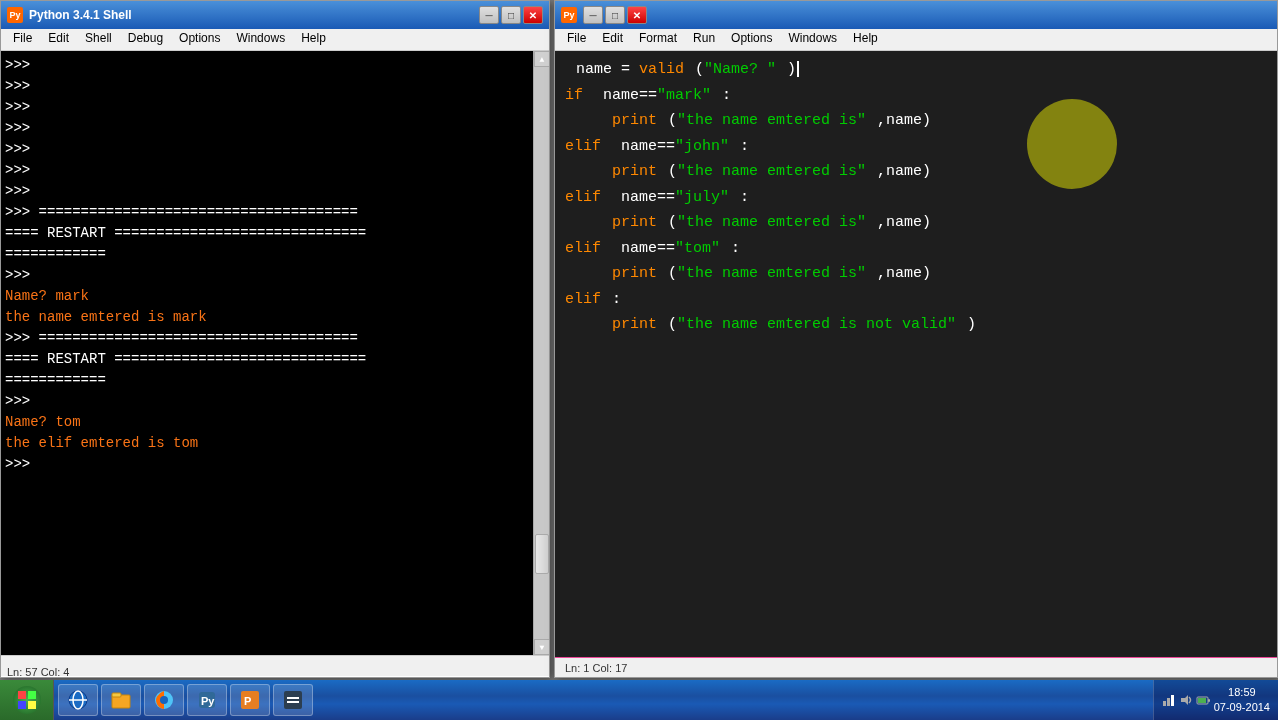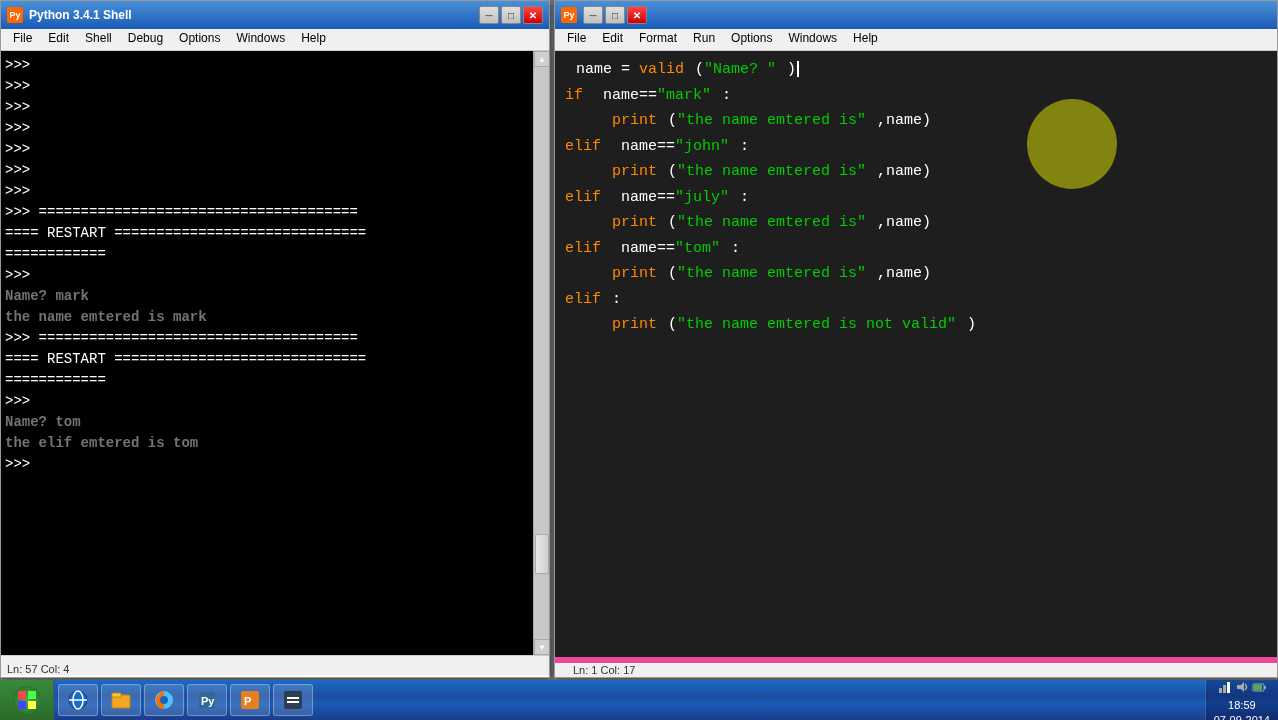--- a/index.html
+++ b/index.html
@@ -66,21 +66,20 @@
       padding: 0 6px;
     }
     .taskbar-right {
       display: flex;
       align-items: center;
       padding: 0 8px;
       gap: 4px;
       height: 40px;
       background: rgba(0,0,50,0.3);
       border-left: 1px solid rgba(255,255,255,0.2);
-      flex-direction: column;
     }
     .taskbar-time {
       color: white;
       font-family: Arial, sans-serif;
       font-size: 11px;
       text-align: center;
       line-height: 1.4;
     }
     .taskbar-icons {
       display: flex;
@@ -179,29 +178,29 @@
       height: calc(100% - 50px - 22px);
       overflow: hidden;
       position: relative;
     }
     .shell-line {
       line-height: 1.5;
       white-space: pre;
     }
     .shell-prompt { color: #fff; }
     .shell-separator { color: #fff; }
-    .shell-output-green { color: #737373; font-weight: bold; }
+    .shell-output-green { color: #f97316; }
     .shell-restart { color: #fff; }
     .shell-status-bar {
       height: 20px;
       background: #f0f0f0;
       border-top: 1px solid #ccc;
       display: flex;
-      align-items: flex-end;
-      padding: 0 6px;
+      align-items: flex-start;
+      padding: 10px 6px;
       font-family: Arial, sans-serif;
       font-size: 11px;
       color: #333;
     }
     .scrollbar-v {
       position: absolute;
       right: 0;
       top: 0;
       width: 16px;
       height: 100%;
@@ -273,24 +272,24 @@
       width: 2px;
       height: 16px;
       background: white;
       vertical-align: middle;
       margin-left: 1px;
     }
 
     .editor-status {
       height: 20px;
       background: #f0f0f0;
-      border-top: 6px solid #ec4899;
-      display: flex;
-      align-items: center;
-      padding: 0 18px;
+      border-top: 1px solid #ec4899;
+      display: flex;
+      align-items: center;
+      padding: 0 10px;
       font-family: Arial, sans-serif;
       font-size: 11px;
       color: #333;
     }
 
     .code-line {
       white-space: pre;
       line-height: 1.7;
     }
   </style>

